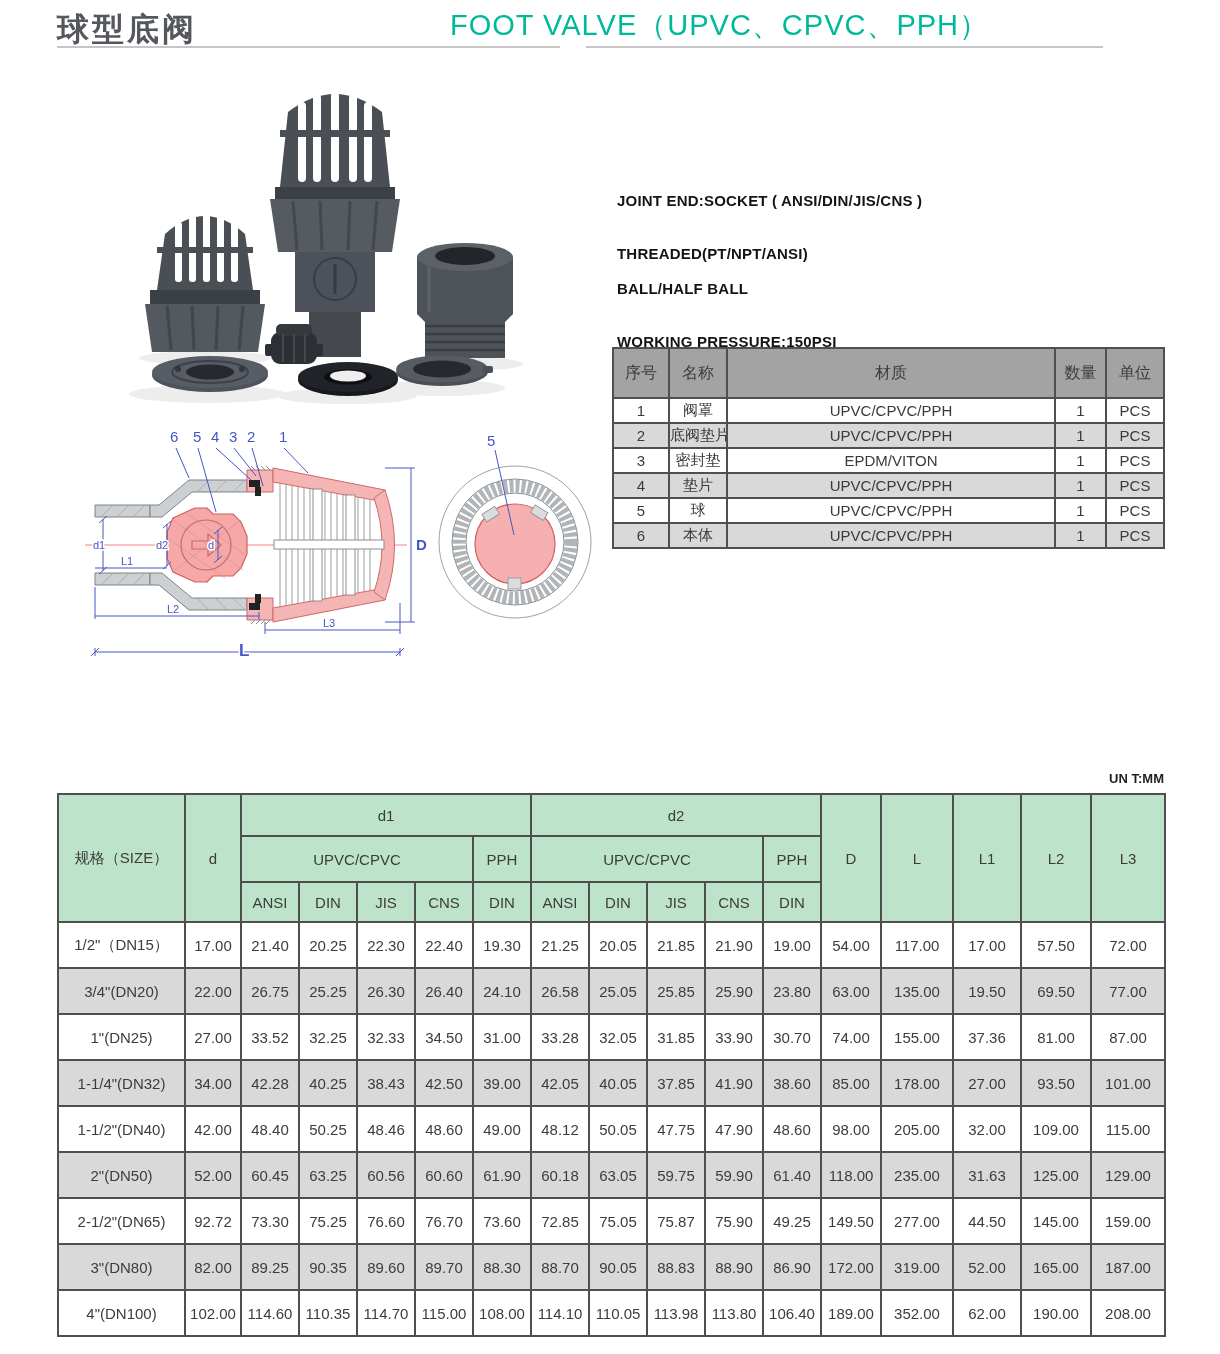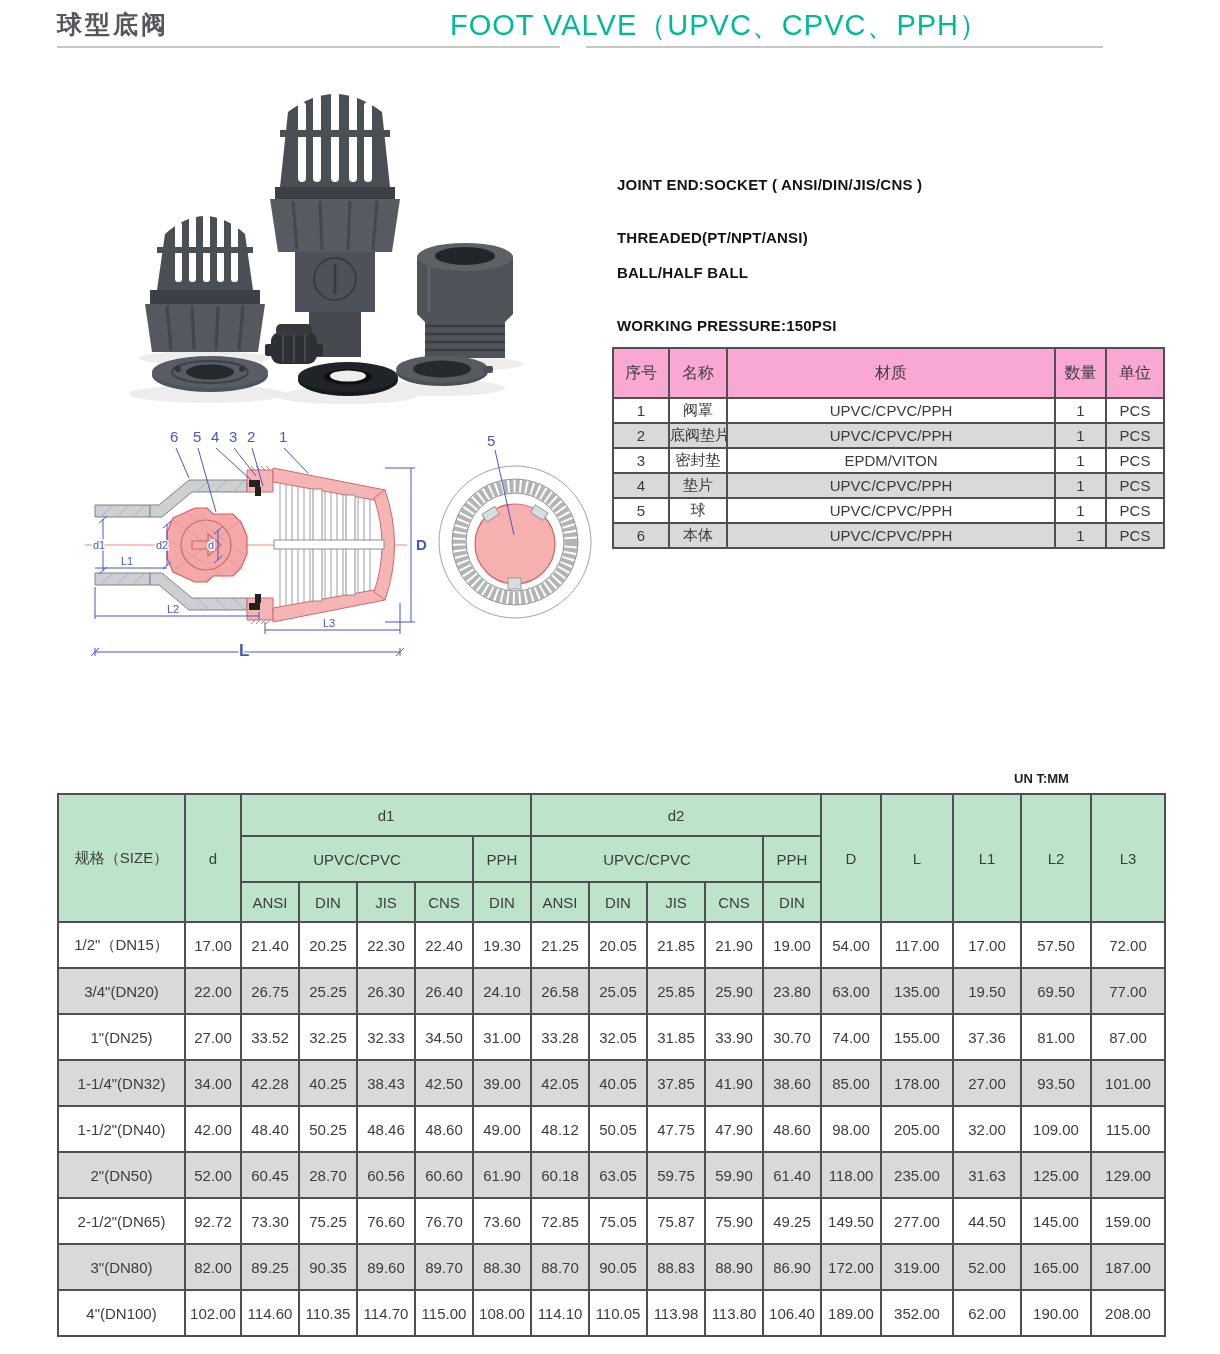--- a/index.html
+++ b/index.html
@@ -1,47 +1,47 @@
 <!DOCTYPE html>
 <html><head>
 <meta charset="utf-8">
 <style>
   html,body{margin:0;padding:0;background:#fff;}
   .page{position:relative;width:1220px;height:1354px;background:#ffffff;
         font-family:"Liberation Sans",sans-serif;overflow:hidden;color:#3a3a3a;}
 
   
-  .title-zh{position:absolute;left:57px;top:8px;font-size:25px;font-weight:bold;
+  .title-zh{position:absolute;left:57px;top:8px;font-size:32px;font-weight:bold;
             color:#54575c;letter-spacing:3px;}
   .title-en{position:absolute;left:450px;top:6px;font-size:29px;font-weight:normal;
             color:#00b99b;letter-spacing:1px;}
   .rule{position:absolute;top:46px;height:2px;background:#c6c6c6;}
   .rule-left{left:57px;width:503px;}
   .rule-right{left:586px;width:517px;}
 
   
   .photo{position:absolute;left:95px;top:72px;}
   .drawing{position:absolute;left:55px;top:420px;}
 
   
   .specs{position:absolute;left:617px;top:176px;font-size:15px;font-weight:bold;color:#141414;}
-  .spec-line{margin:0 0 36px 0;letter-spacing:.2px;}
+  .spec-line{margin:16px 0 36px 0;letter-spacing:.2px;}
   .spec-line.tight{margin-bottom:18px;}
 
   
   table{border-collapse:collapse;table-layout:fixed;}
   th,td{border:2px solid #4f4f4f;text-align:center;vertical-align:middle;
         overflow:hidden;white-space:nowrap;padding:0;}
   .parts-table{position:absolute;left:612px;top:347px;width:551px;font-size:15px;}
-  .parts-table th{background:#f9a8d4;height:48px;font-weight:normal;font-size:16px;color:#3c3c3c;}
+  .parts-table th{background:#a3a3a3;height:48px;font-weight:normal;font-size:16px;color:#3c3c3c;}
   .parts-table td{height:23px;}
   tr.alt{background:#d9d9d9;}
 
   
-  .unit-note{position:absolute;left:1014px;top:771px;width:150px;text-align:left;
+  .unit-note{position:absolute;left:1014px;top:771px;width:150px;text-align:right;
              font-size:13px;font-weight:bold;color:#1f1f1f;}
 
   
   .dim-table{position:absolute;left:57px;top:793px;width:1107px;font-size:15px;}
   .dim-table th{background:#bde4cb;font-weight:normal;color:#3c3c3c;font-size:15px;}
   .dim-table thead tr:nth-child(1) th{height:40px;}
   .dim-table thead tr:nth-child(2) th{height:44px;}
   .dim-table thead tr:nth-child(3) th{height:38px;}
   .dim-table td{height:44px;color:#3c3c3c;}
 </style>
@@ -519,21 +519,21 @@
           <td>98.00</td>
           <td>205.00</td>
           <td>32.00</td>
           <td>109.00</td>
           <td>115.00</td>
         </tr>
         <tr class="alt">
           <td>2"(DN50)</td>
           <td>52.00</td>
           <td>60.45</td>
-          <td>28.70</td>
+          <td>63.25</td>
           <td>60.56</td>
           <td>60.60</td>
           <td>61.90</td>
           <td>60.18</td>
           <td>63.05</td>
           <td>59.75</td>
           <td>59.90</td>
           <td>61.40</td>
           <td>118.00</td>
           <td>235.00</td>

